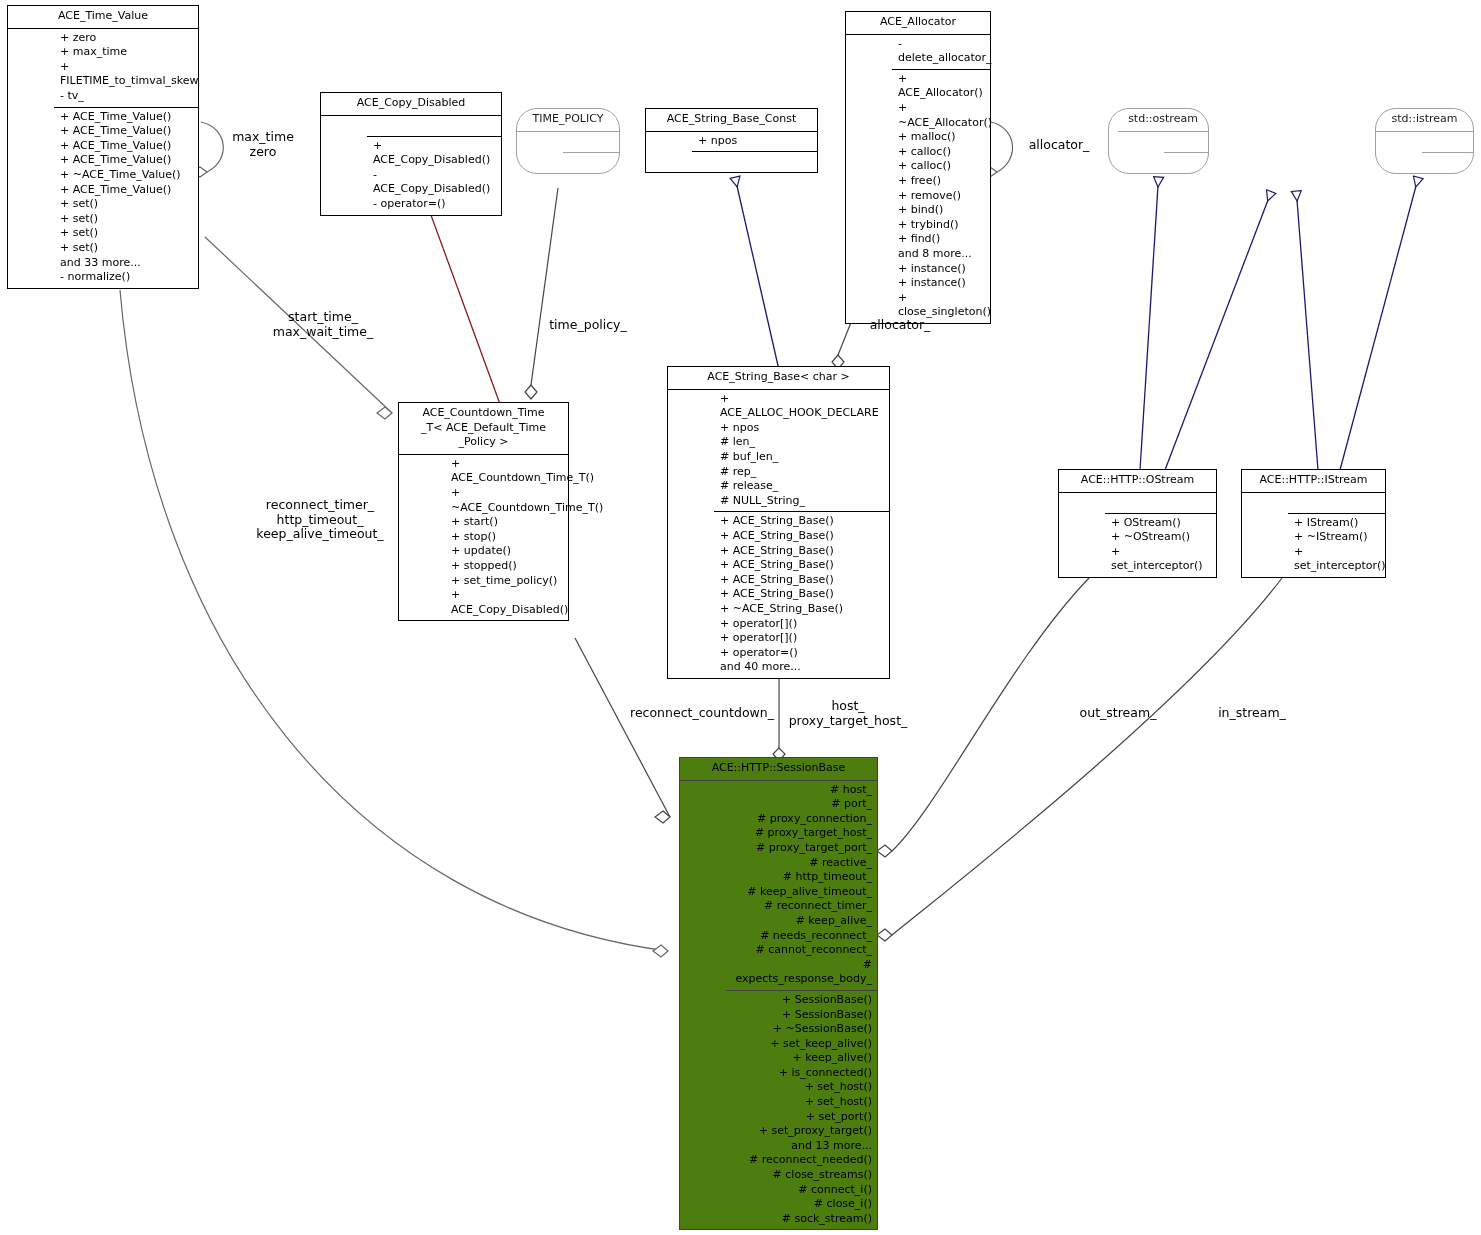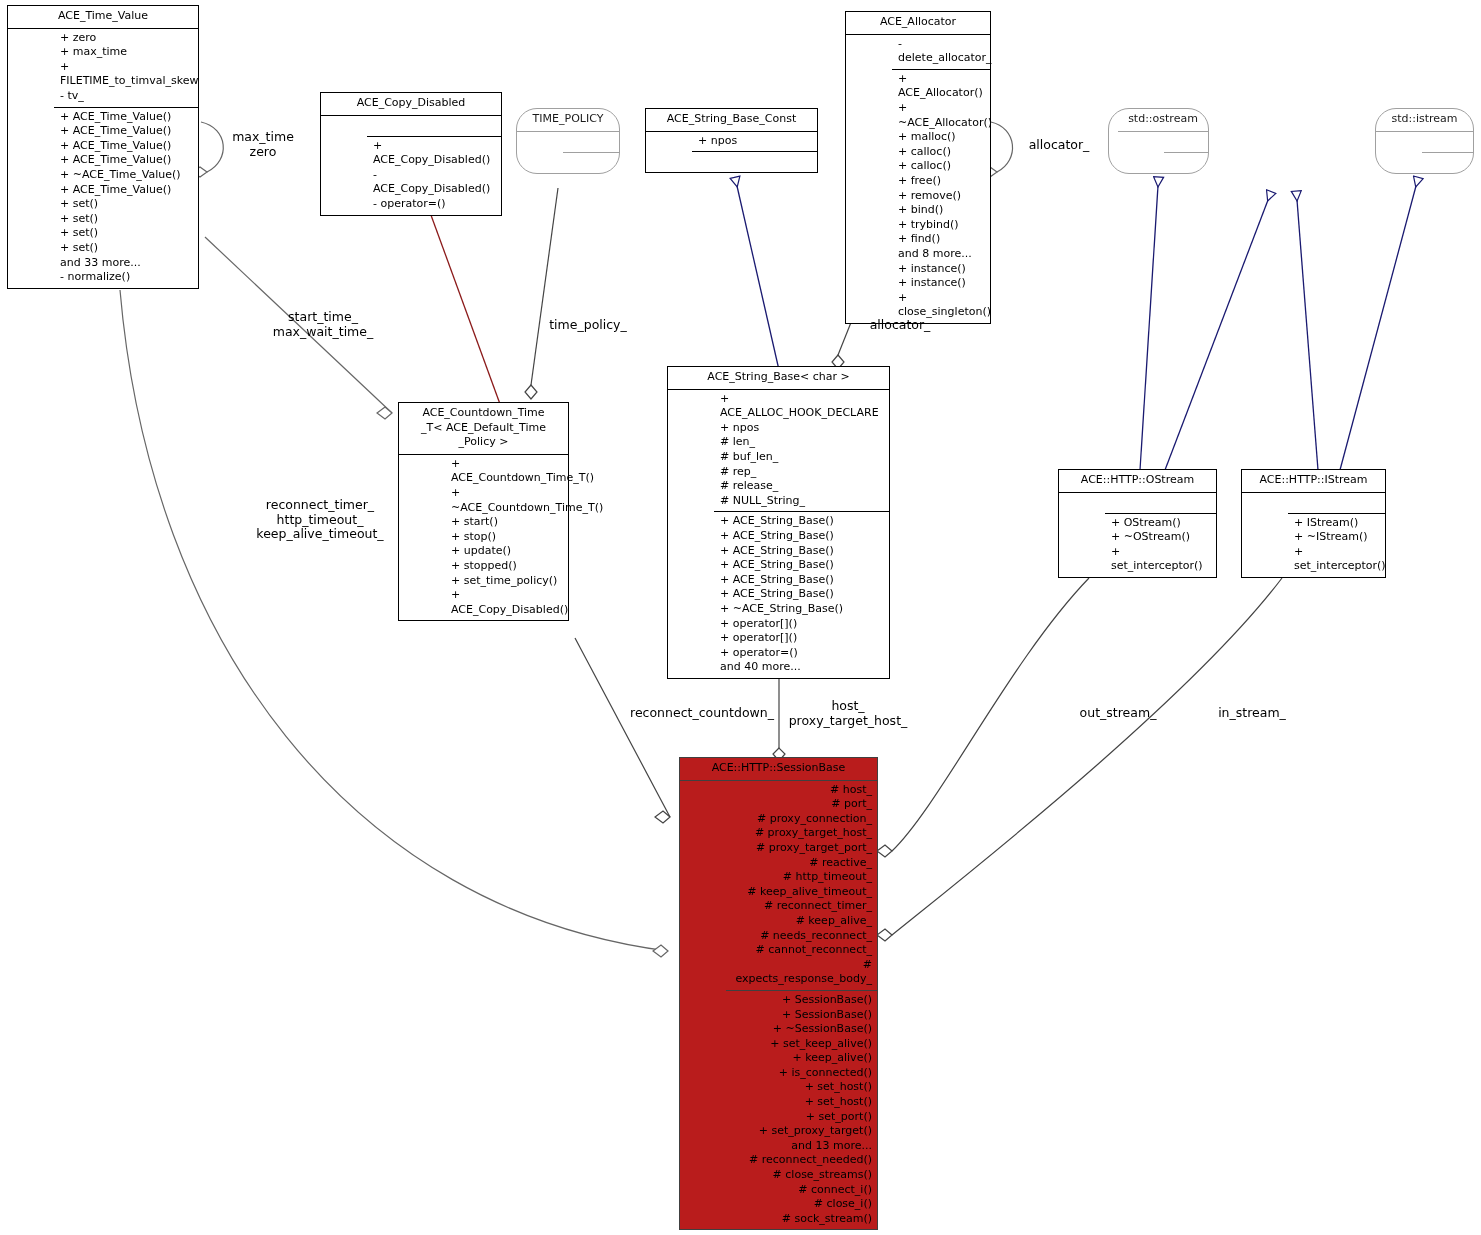--- a/index.html
+++ b/index.html
@@ -34,21 +34,21 @@
   }
   .node.gray-node {
     border-color: #a0a0a0;
     color: #1a1a1a;
     border-radius: 21px;
   }
   .node.red-node {
     border-color: #ff0000;
   }
   .node.highlight {
-    background: #b91c1c;
+    background: #4d7c0f;
     border-color: #404040;
   }
   .node .title {
     text-align: center;
     padding: 3px 6px 4px 6px;
     white-space: pre-line;
     border-bottom: 1px solid #000000;
   }
   .node.gray-node .title { border-bottom-color: #a0a0a0; }
   .node.red-node .title { border-bottom-color: #ff0000; }

